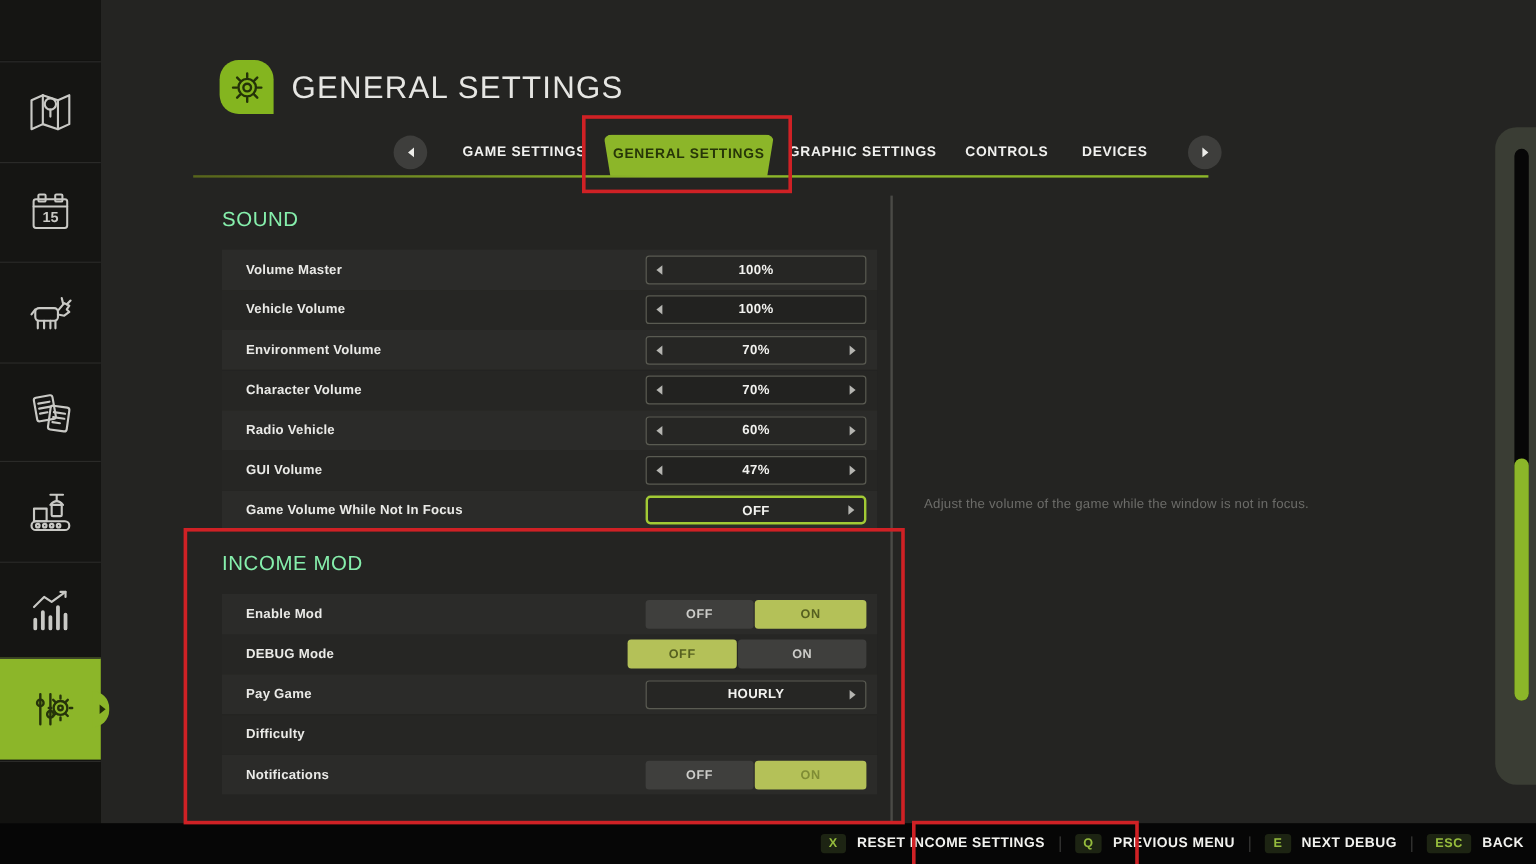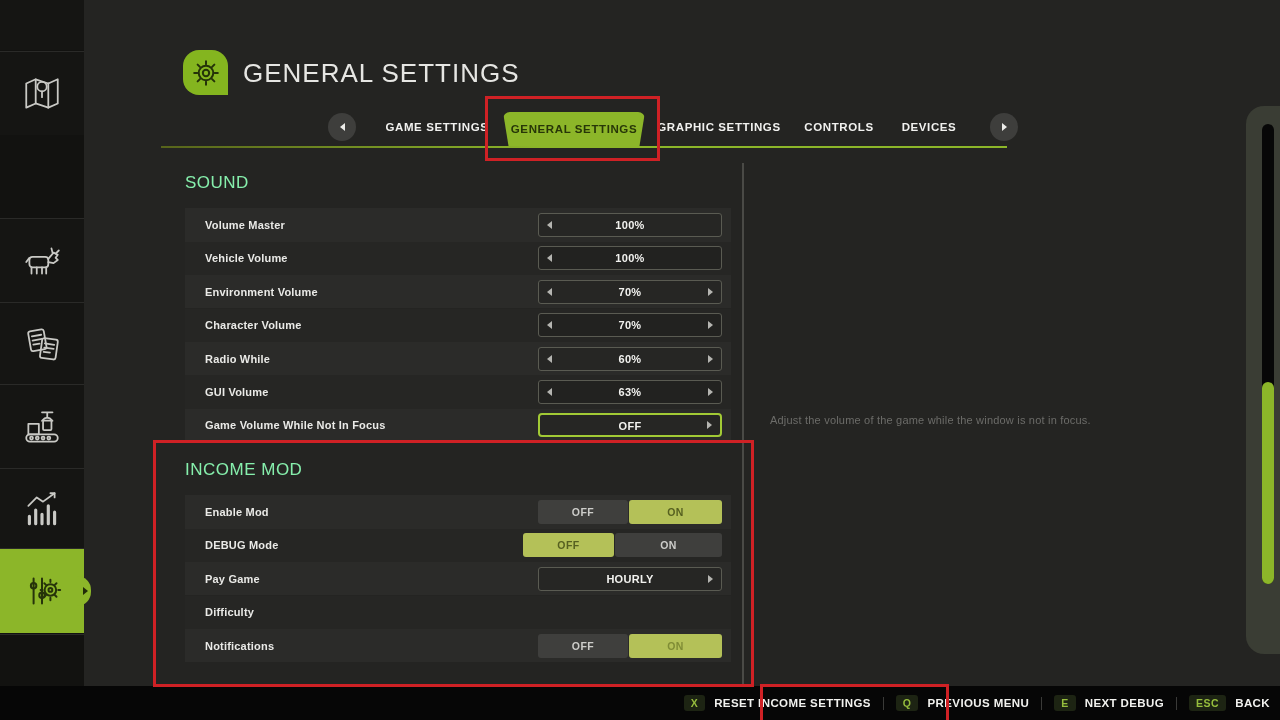--- a/index.html
+++ b/index.html
@@ -98,20 +98,29 @@
 
     <div class="cell" style="top:51px;height:84px;">
       <svg width="42" height="42" viewBox="0 0 40 40" class="sic">
         <path d="M5 10 L14 6 L26 10 L35 6 V29 L26 33 L14 29 L5 33 Z"></path>
         <path d="M14 6 V29 M26 10 V33"></path>
         <circle cx="20" cy="13" r="4.5"></circle>
           <path d="M20 17.5 V23"></path>
       </svg>
     </div>
 
+    <div class="cell" style="top:135px;height:83px;">
+      <svg width="40" height="40" viewBox="0 0 40 40" class="sic">
+        <rect x="6" y="9" width="28" height="24" rx="2"></rect>
+        <rect x="10" y="5" width="6" height="6" rx="1"></rect>
+        <rect x="24" y="5" width="6" height="6" rx="1"></rect>
+        <path d="M6 15 h28"></path>
+        <text x="20" y="28" font-size="12" font-weight="bold" fill="#c9c9c5" stroke="none" text-anchor="middle">15</text>
+      </svg>
+    </div>
 
     <div class="cell" style="top:218px;height:84px;">
       <svg width="42" height="42" viewBox="0 0 40 40" class="sic">
         <rect x="8" y="16" width="18" height="10" rx="3"></rect>
         <path d="M10 26 v6 M15 26 v6 M20 26 v6 M24 26 v6"></path>
         <path d="M26 18 l5 -6 4 2 -2 3 2 2 -4 3 -5 -1"></path>
         <path d="M30 12 l-1 -4 M33 13 l3 -3"></path>
         <path d="M8 17 l-3 4"></path>
       </svg>
     </div>
@@ -215,32 +224,32 @@
   </div>
   <div class="row dk" style="top:308.5px;">
     <span class="rlabel">Character Volume</span>
     <div class="ctrl stepper">
       <span class="arr l"></span>
       <span class="val">70%</span>
       <span class="arr r"></span>
     </div>
   </div>
   <div class="row lt" style="top:341.9px;">
-    <span class="rlabel">Radio While</span>
+    <span class="rlabel">Radio Vehicle</span>
     <div class="ctrl stepper">
       <span class="arr l"></span>
       <span class="val">60%</span>
       <span class="arr r"></span>
     </div>
   </div>
   <div class="row dk" style="top:375.3px;">
     <span class="rlabel">GUI Volume</span>
     <div class="ctrl stepper">
       <span class="arr l"></span>
-      <span class="val">63%</span>
+      <span class="val">47%</span>
       <span class="arr r"></span>
     </div>
   </div>
   <div class="row lt" style="top:408.7px;">
     <span class="rlabel">Game Volume While Not In Focus</span>
     <div class="ctrl stepper focused">
       <span class="val">OFF</span>
       <span class="arr r"></span>
     </div>
   </div>

